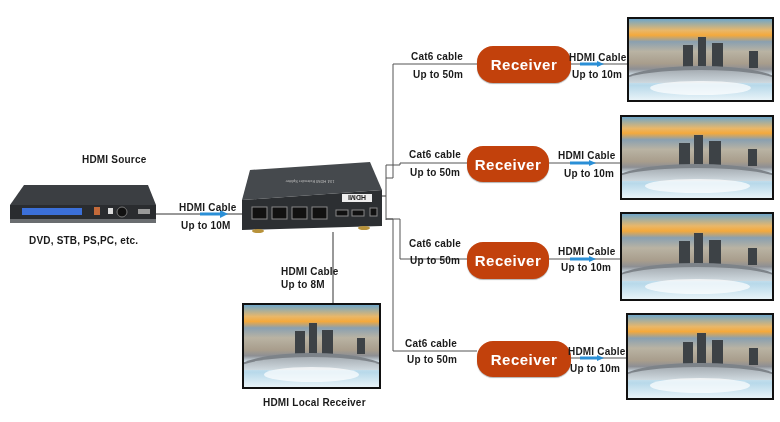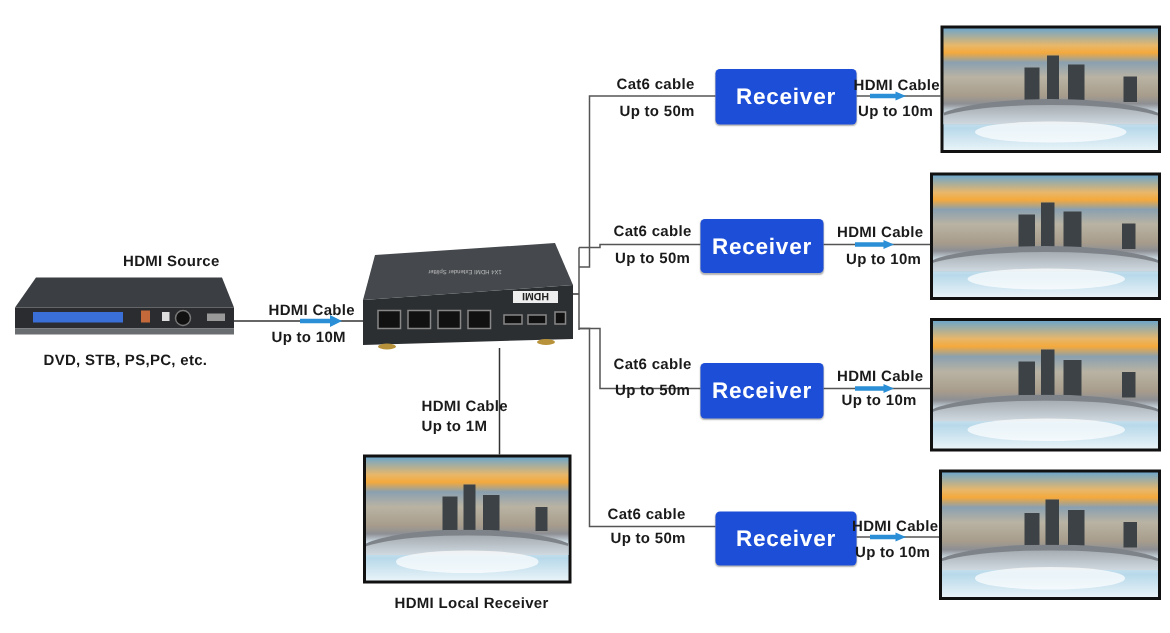--- a/index.html
+++ b/index.html
@@ -1,19 +1,19 @@
 <!DOCTYPE html>
 <html><head>
 <meta charset="utf-8">
 <style>
   html, body { margin:0; padding:0; background:#ffffff; }
   body { width:780px; height:422px; position:relative; overflow:hidden; font-family:"Liberation Sans", sans-serif; }
   .lbl { position:absolute; font-weight:bold; font-size:10px; color:#1a1a1a; white-space:nowrap; letter-spacing:0.2px; }
   .lbl.big { font-size:10px; }
-  .receiver { position:absolute; background:#1d4ed8; border-radius:3px; color:#fff; font-weight:bold; font-size:15px; display:flex; align-items:center; justify-content:center; letter-spacing:0.5px; box-shadow:0 1px 1px rgba(0,0,0,0.3); }
+  .receiver { position:absolute; background:#c2410c; border-radius:16px; color:#fff; font-weight:bold; font-size:15px; display:flex; align-items:center; justify-content:center; letter-spacing:0.5px; box-shadow:0 1px 1px rgba(0,0,0,0.3); }
   .monitor { position:absolute; background:#111; padding:2px; box-sizing:border-box; }
   .screen { width:100%; height:100%; position:relative; overflow:hidden;
     background:linear-gradient(180deg,#6fa6c9 0%,#e8b76a 14%,#f4a93c 20%,#8aa0b0 28%,#b9b3a3 40%,#a89d8c 55%,#8d8f94 62%,#d9e9f2 70%,#b8d9ea 82%,#e8f3f8 100%); }
   .screen .bldg { position:absolute; bottom:40%; background:#3d4246; }
   .screen .curve { position:absolute; left:-6%; right:-6%; top:58%; height:16%; border-top:4px solid #7d8389; border-radius:50% 50% 0 0 / 100% 100% 0 0; background:linear-gradient(#a6adb3,#cfd9df); }
   .screen .floor { position:absolute; left:15%; right:15%; bottom:6%; height:18%; border-radius:50%; background:rgba(255,255,255,0.7); }
   svg.lines { position:absolute; left:0; top:0; }
 </style>
 </head>
 <body>
@@ -47,21 +47,21 @@
 
   <line x1="549" y1="259" x2="620" y2="259" stroke="#555" stroke-width="1"></line>
   <line x1="570" y1="259" x2="590" y2="259" stroke="#2a8fd6" stroke-width="3"></line>
   <polygon points="589,256 596,259 589,262" fill="#2a8fd6"></polygon>
 
   <line x1="571" y1="358" x2="626" y2="358" stroke="#555" stroke-width="1"></line>
   <line x1="580" y1="358" x2="598" y2="358" stroke="#2a8fd6" stroke-width="3"></line>
   <polygon points="597,355 604,358 597,361" fill="#2a8fd6"></polygon>
 </svg>
 
-<div class="lbl big" style="left:46px;top:169px;padding-left:36px;">HDMI Source</div>
+<div class="lbl big" style="left:46px;top:154px;padding-left:36px;">HDMI Source</div>
 <svg style="position:absolute;left:10px;top:183px;" width="146" height="45">
   <polygon points="14,2 138,2 146,22 0,22" fill="#3b3e42"></polygon>
   <polygon points="0,22 146,22 146,36 0,36" fill="#2a2c2f"></polygon>
   <rect x="0" y="36" width="146" height="4" fill="#6a6d70"></rect>
   <rect x="12" y="25" width="60" height="7" fill="#3b6fd8"></rect>
   <rect x="84" y="24" width="6" height="8" fill="#c46a3a"></rect>
   <rect x="98" y="25" width="5" height="6" fill="#ddd"></rect>
   <circle cx="112" cy="29" r="5" fill="#111" stroke="#777"></circle>
   <rect x="128" y="26" width="12" height="5" fill="#999"></rect>
 </svg>
@@ -83,21 +83,21 @@
   <rect x="98" y="50" width="12" height="6" fill="#111" stroke="#888"></rect>
   <rect x="114" y="50" width="12" height="6" fill="#111" stroke="#888"></rect>
   <rect x="132" y="48" width="7" height="8" fill="#111" stroke="#888"></rect>
   <rect x="104" y="34" width="30" height="8" fill="#eee"></rect>
   <text x="119" y="41" font-size="7" font-weight="bold" fill="#222" text-anchor="middle" font-family="Liberation Sans, sans-serif" transform="rotate(180 119 38)">HDMI</text>
   <ellipse cx="20" cy="71" rx="6" ry="2" fill="#b8923a"></ellipse>
   <ellipse cx="126" cy="68" rx="6" ry="2" fill="#b8923a"></ellipse>
 </svg>
 
 <div class="lbl" style="left:281px;top:266px;">HDMI Cable</div>
-<div class="lbl" style="left:281px;top:279px;">Up to 1M</div>
+<div class="lbl" style="left:281px;top:279px;">Up to 8M</div>
 <div class="monitor" style="left:242px;top:303px;width:139px;height:86px;">
   <div class="screen">
     <div class="bldg" style="left:38%;width:7%;height:28%;"></div>
     <div class="bldg" style="left:48%;width:6%;height:38%;"></div>
     <div class="bldg" style="left:58%;width:8%;height:30%;"></div>
     <div class="bldg" style="left:84%;width:6%;height:20%;"></div>
     <div class="curve"></div>
       <div class="floor"></div>
   </div>
 </div>

